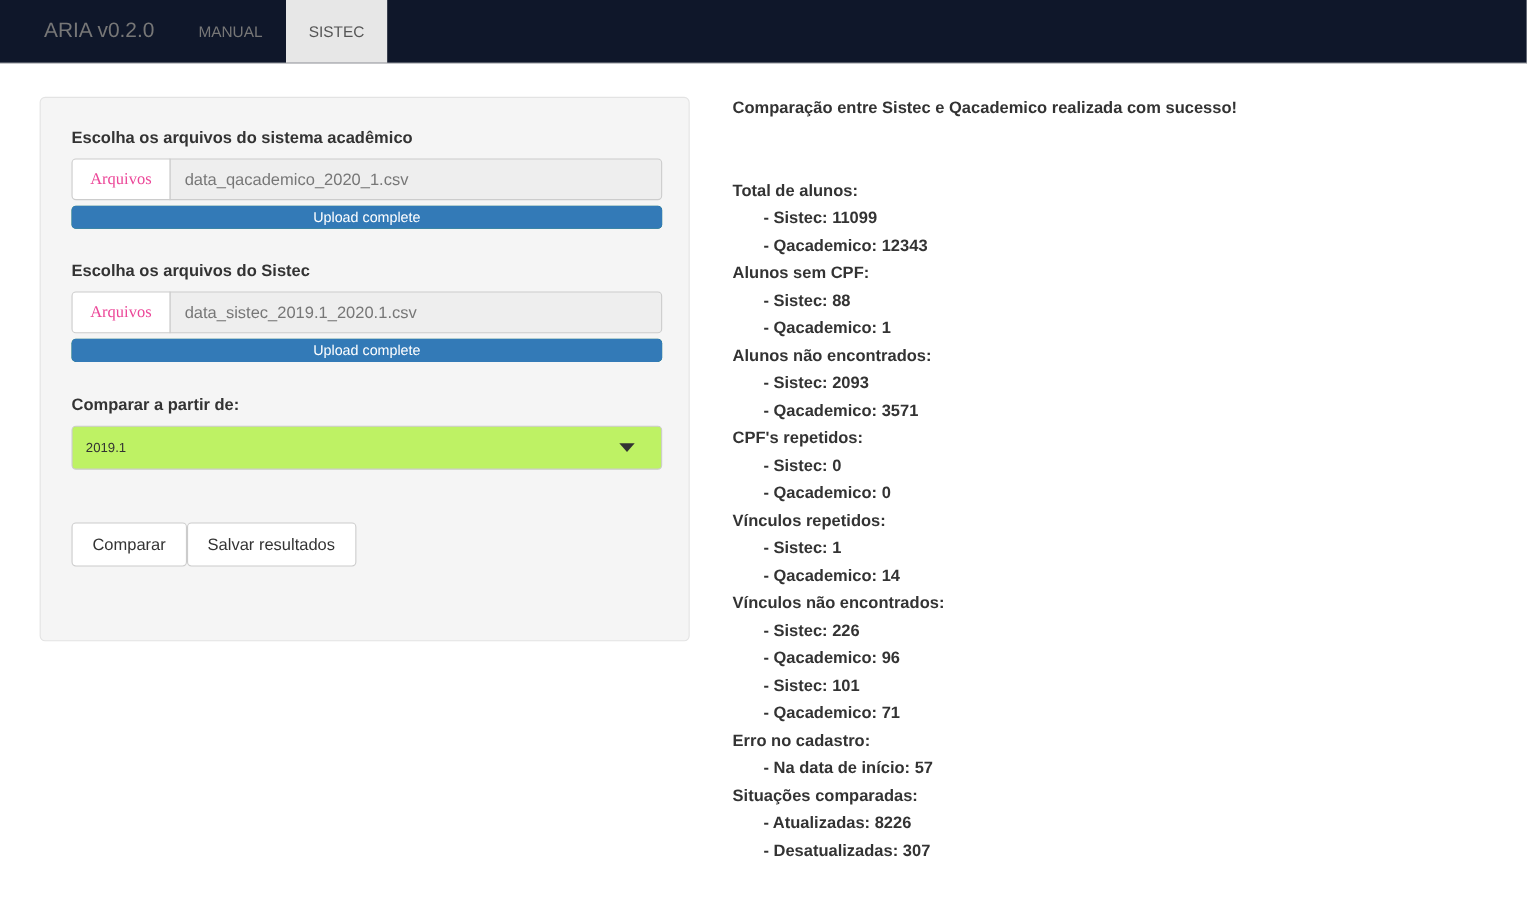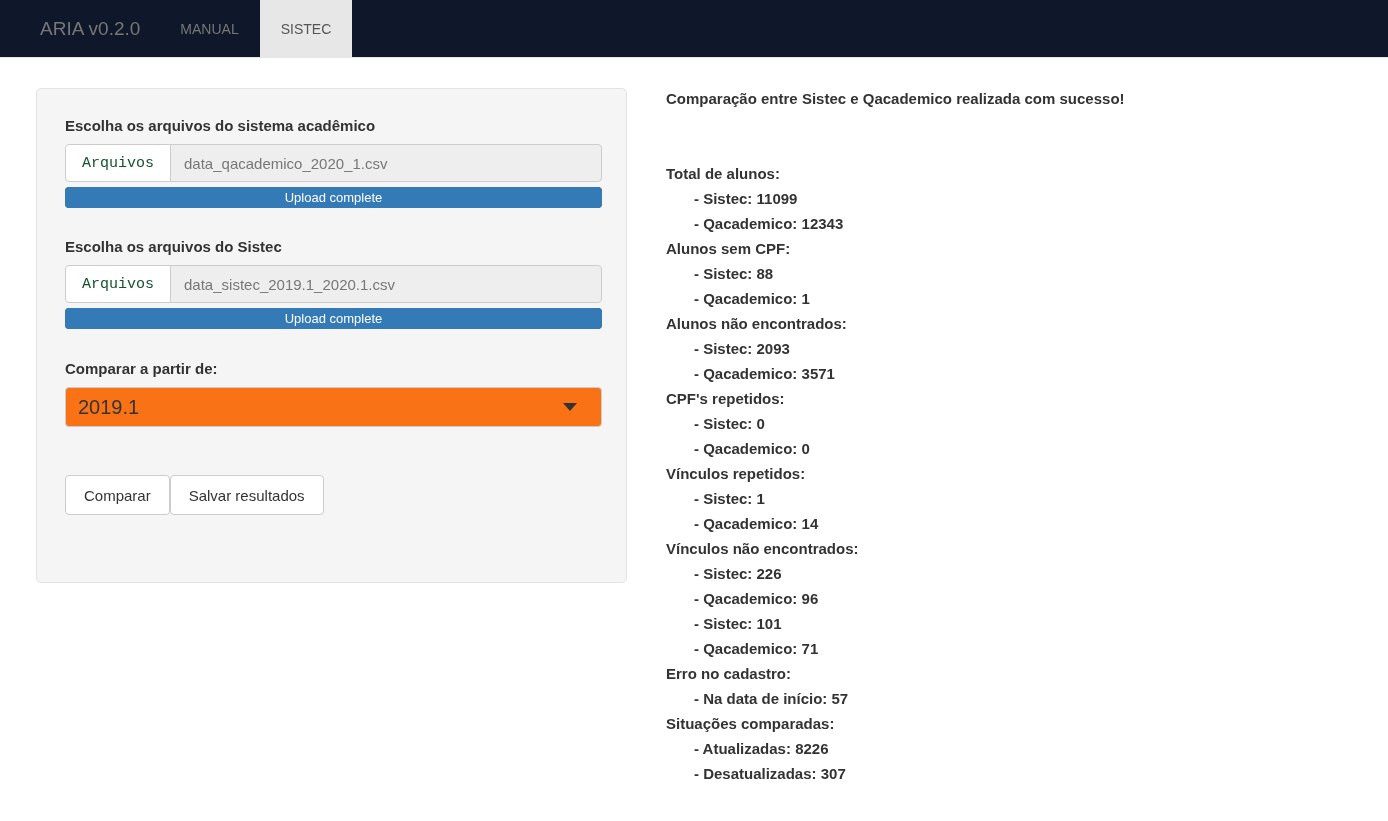--- a/index.html
+++ b/index.html
@@ -55,22 +55,22 @@
     color: #333;
     margin-bottom: 10px;
   }
   .file-group { display: flex; height: 38px; width: 537px; }
   .file-btn {
     background: #fff;
     border: 1px solid #ccc;
     border-radius: 4px 0 0 4px;
     padding: 0 16px;
     font-size: 15px;
-    color: #14532d;
-    font-family: Liberation Mono, monospace;
+    color: #ec4899;
+    font-family: Liberation Serif, serif;
     display: flex; align-items: center;
     cursor: pointer;
     white-space: nowrap;
     z-index: 1;
   }
   .file-name {
     flex: 1;
     background: #eee;
     border: 1px solid #ccc;
     margin-left: -1px;
@@ -95,25 +95,25 @@
     background: #337ab7;
     border-radius: 4px;
     color: #fff;
     font-size: 13px;
     display: flex; align-items: center; justify-content: center;
     white-space: nowrap;
   }
   .select-group { margin-top: 31px; }
   .select {
     width: 537px; height: 40px;
-    background: #f97316;
+    background: #bef264;
     border: 1px solid #ccc;
     border-radius: 4px;
     padding: 0 12px;
-    font-size: 20px;
+    font-size: 12px;
     color: #333;
     display: flex; align-items: center; justify-content: space-between;
     cursor: pointer;
   }
   .caret {
     width: 0; height: 0;
     border-left: 7px solid transparent;
     border-right: 7px solid transparent;
     border-top: 8px solid #333;
     margin-right: 12px;

